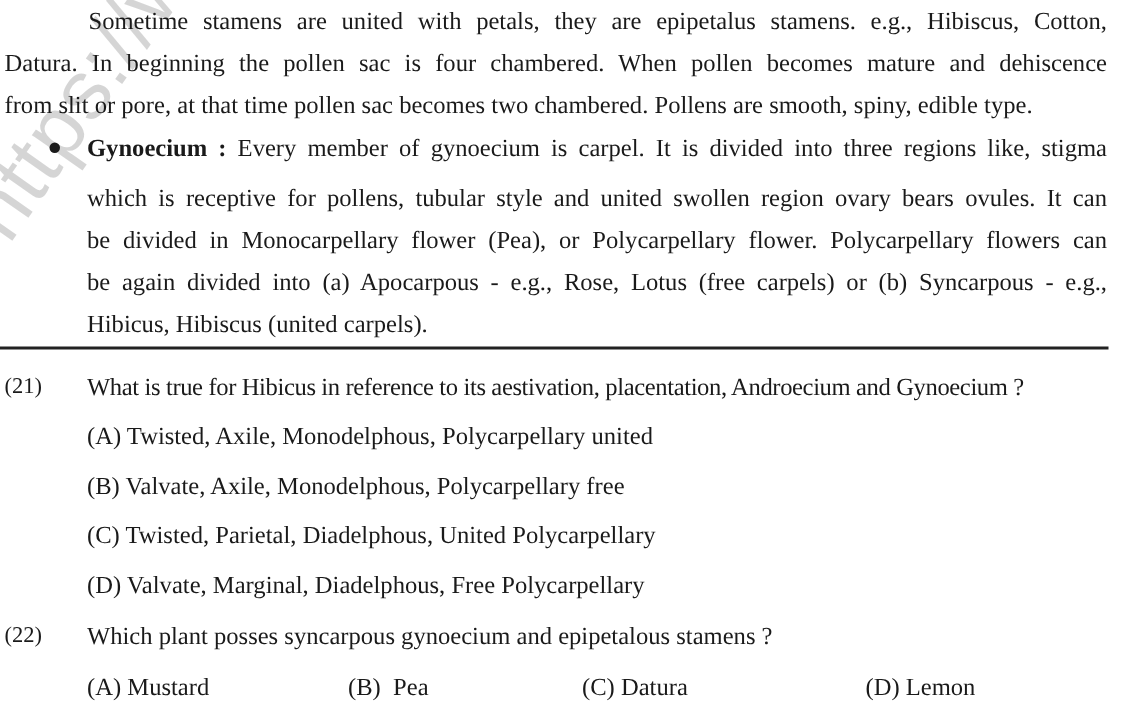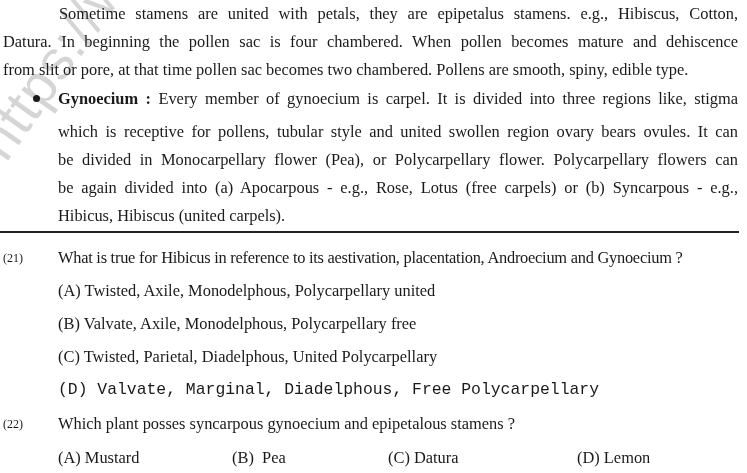--- a/index.html
+++ b/index.html
@@ -3,21 +3,21 @@
 <meta charset="utf-8">
 <style>
   html, body { margin:0; padding:0; background:#ffffff; }
   body { width:747px; height:473px; position:relative; overflow:hidden;
          font-family:"Liberation Serif", serif; color:#1a1a1a; font-size:16.4px; }
   .line { position:absolute; white-space:nowrap; line-height:20px; }
   .just { text-align:justify; text-align-last:justify; }
   .bold { font-weight:bold; }
   .rule { position:absolute; left:0; top:231px; width:739px; height:1.5px; background:#222; }
   .bullet { position:absolute; left:33px; top:95px; width:7px; height:7px; border-radius:50%; background:#1a1a1a; }
-  .qnum { position:absolute; left:3px; line-height:20px; font-size:12px; }
+  .qnum { position:absolute; left:3px; line-height:20px; font-size:15px; }
   .watermark { position:absolute; left:-10px; top:120px; font-family:"Liberation Sans", sans-serif;
                font-size:56px; color:#000; opacity:0.16; transform:rotate(-55deg);
                transform-origin:left center; white-space:nowrap; pointer-events:none; letter-spacing:1px; }
 </style>
 </head>
 <body>
 
 <div class="watermark">https://www.s</div>
 
 <div>
@@ -39,21 +39,21 @@
 </div>
 
 <div class="rule"></div>
 
 <div>
   <span class="qnum" style="top:248px;">(21)</span>
   <div class="line" style="left:58px; top:248px; letter-spacing:-0.25px;">What is true for Hibicus in reference to its aestivation, placentation, Androecium and Gynoecium ?</div>
   <div class="line" style="left:58px; top:281px;">(A) Twisted, Axile, Monodelphous, Polycarpellary united</div>
   <div class="line" style="left:58px; top:314px;">(B) Valvate, Axile, Monodelphous, Polycarpellary free</div>
   <div class="line" style="left:58px; top:347px;">(C) Twisted, Parietal, Diadelphous, United Polycarpellary</div>
-  <div class="line" style="left:58px; top:380px;font-family:Liberation Mono, monospace;">(D) Valvate, Marginal, Diadelphous, Free Polycarpellary</div>
+  <div class="line" style="left:58px; top:380px;">(D) Valvate, Marginal, Diadelphous, Free Polycarpellary</div>
 </div>
 
 <div>
   <span class="qnum" style="top:414px;">(22)</span>
   <div class="line" style="left:58px; top:414px;">Which plant posses syncarpous gynoecium and epipetalous stamens ?</div>
   <div class="line" style="left:58px; top:448px;">(A) Mustard</div>
   <div class="line" style="left:232px; top:448px; white-space:pre;text-align:right;">(B)  Pea</div>
   <div class="line" style="left:388px; top:448px;">(C) Datura</div>
   <div class="line" style="left:577px; top:448px;">(D) Lemon</div>
 </div>

